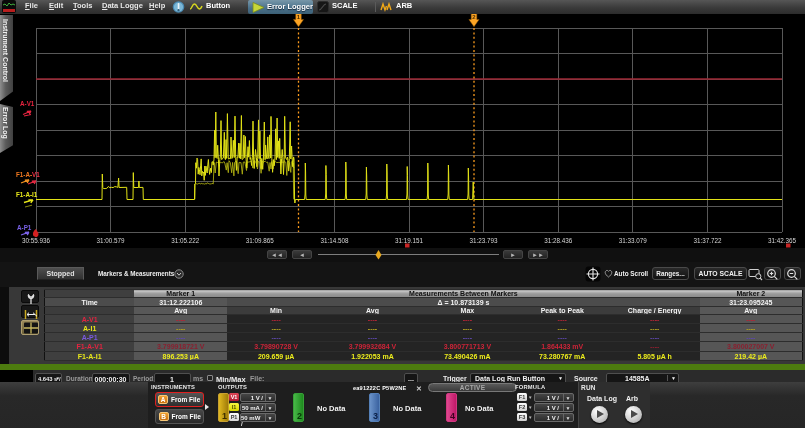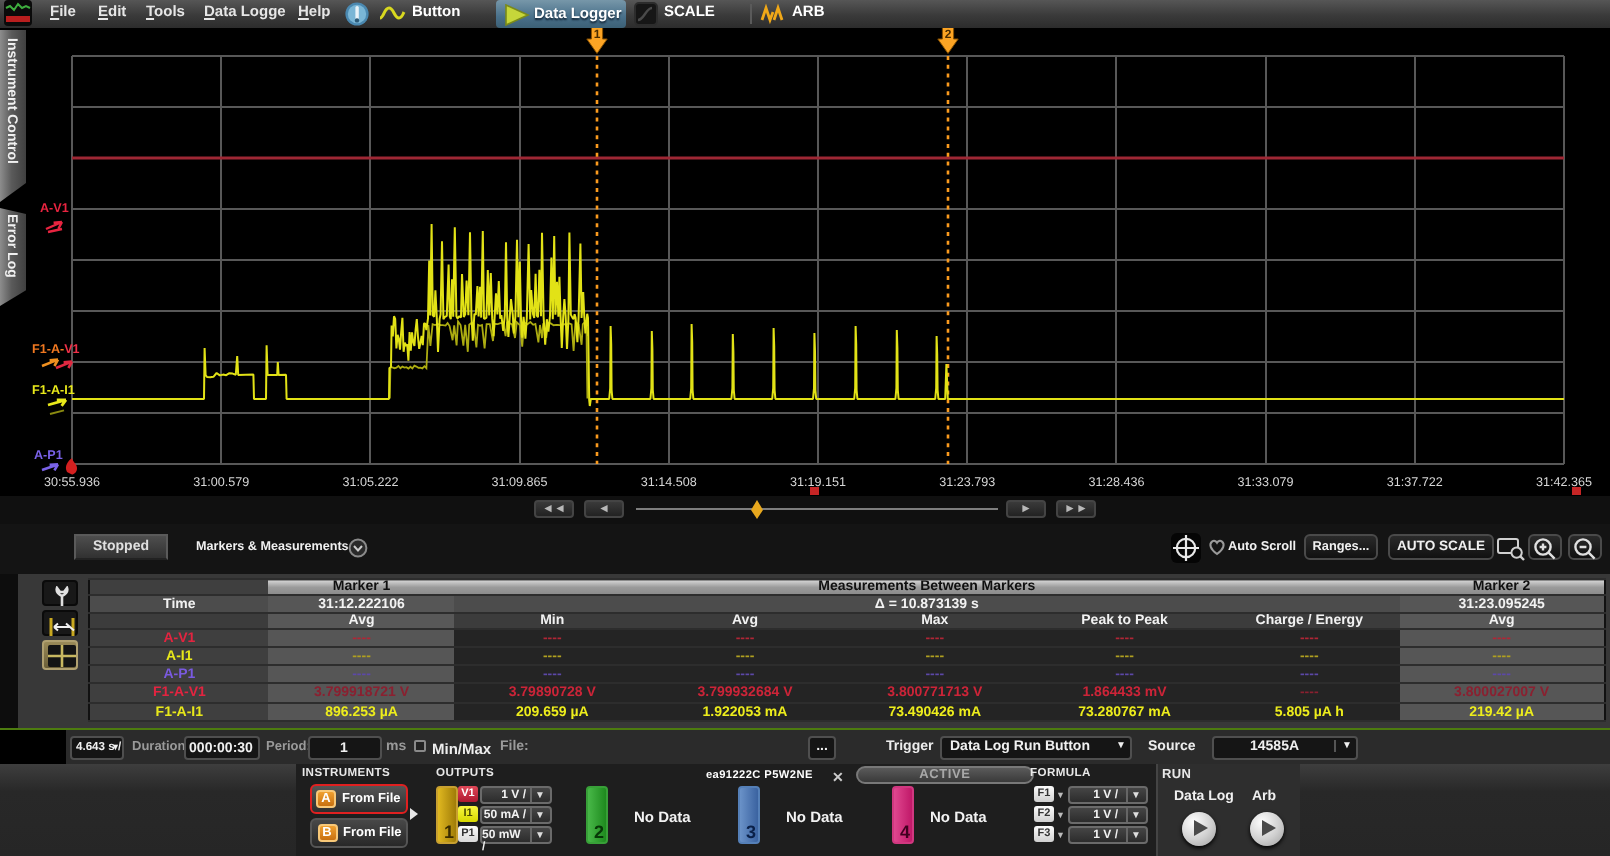--- a/index.html
+++ b/index.html
@@ -38,21 +38,21 @@
 #mtable td{border:1px solid #2d2d2d;border-left:none;border-right:none;font-size:7px;text-align:center;
  padding:0;height:8px;white-space:nowrap;overflow:hidden;}
 td.hl{background:linear-gradient(#d0d0d0,#9a9a9a 45%,#8a8a8a);color:#101010;font-weight:bold;}
 td.h2{background:#4c4c4c;color:#f2f2f2;font-weight:bold;}
 td.h3m{background:#585858;color:#f2f2f2;font-weight:bold;}
 td.h3{background:#3c3c3c;color:#f2f2f2;font-weight:bold;}
 td.lab{background:#3f3f3f;font-weight:bold;}
 td.mk{background:#565656;font-weight:bold;}
 td.dat{background:#242424;font-weight:bold;}
 
-#statusrow{position:absolute;left:0;top:364px;width:805px;height:18px;background:#2b2b2b;border-top:1px solid #4d7c0f;z-index:3;}
+#statusrow{position:absolute;left:0;top:364px;width:805px;height:18px;background:#2b2b2b;border-top:6px solid #4d7c0f;z-index:3;}
 #statusrow .blk{position:absolute;left:0;top:0;width:33px;height:18px;background:#000;}
 .srlab{position:absolute;top:5px;font-size:7px;color:#9a9a9a;font-weight:bold;}
 .srlab2{position:absolute;top:5px;font-size:7px;color:#ededed;font-weight:bold;}
 .srbox{position:absolute;top:2.5px;height:12px;background:#151515;border:1px solid #4f4f4f;border-radius:2px;
  color:#f0f0f0;font-size:7px;font-weight:bold;text-align:center;}
 
 #bottom{position:absolute;left:0;top:382px;width:805px;height:46px;background:linear-gradient(#3e3e3e,#282828 30%,#262626);z-index:3;}
 #bottom .dark{position:absolute;left:148px;top:0;width:502px;height:46px;background:#1e1e1e;}
 .seclab{position:absolute;top:2px;font-size:6.5px;font-weight:bold;color:#e8e8e8;letter-spacing:.2px;}
 .chbar{position:absolute;top:11px;width:11px;height:29px;border-radius:2px;}
@@ -159,21 +159,21 @@
    <circle cx="6.5" cy="9.2" r="1.1" fill="#2c5a78"></circle>
  </svg>
  <svg class="micon" style="left:189px" width="14" height="12">
    <path d="M1,8 c2,0 2,-5 4.5,-5 s2.5,5 5,5 c1.5,0 2,-2 2.5,-3" stroke="#d8d820" stroke-width="1.5" fill="none"></path>
  </svg>
  <span class="mi" style="left:206px;color:#fff">Button</span>
  <div class="btnDL">
    <svg style="position:absolute;left:4px;top:1.5px" width="14" height="11">
         <path d="M1,0.5 L12,5.5 L1,10.5 z" fill="#c6d63a" stroke="#7a8a1a" stroke-width="0.8"></path>
       </svg>
-   <span>Data Logger</span>
+   <span>Error Logger</span>
  </div>
  <svg class="micon" style="left:317px" width="12" height="12">
    <rect x="0.5" y="0.5" width="11" height="11" rx="2" fill="#161616" stroke="#2c2c2c"></rect>
    <path d="M2,9 c3,0 4,-6 7,-6" stroke="#4a4a4a" stroke-width="1.2" fill="none"></path>
  </svg>
  <span class="mi" style="left:332px;color:#fff">SCALE</span>
  <div class="abs" style="left:375px;top:2px;width:1px;height:10px;background:#5a5a5a"></div>
  <svg class="micon" style="left:380px" width="13" height="12">
    <path d="M1,9 l2,-6 2,6 1.5,-4 M7,9 l2,-6 2,6" stroke="#f0a818" stroke-width="1.4" fill="none"></path>
  </svg>

